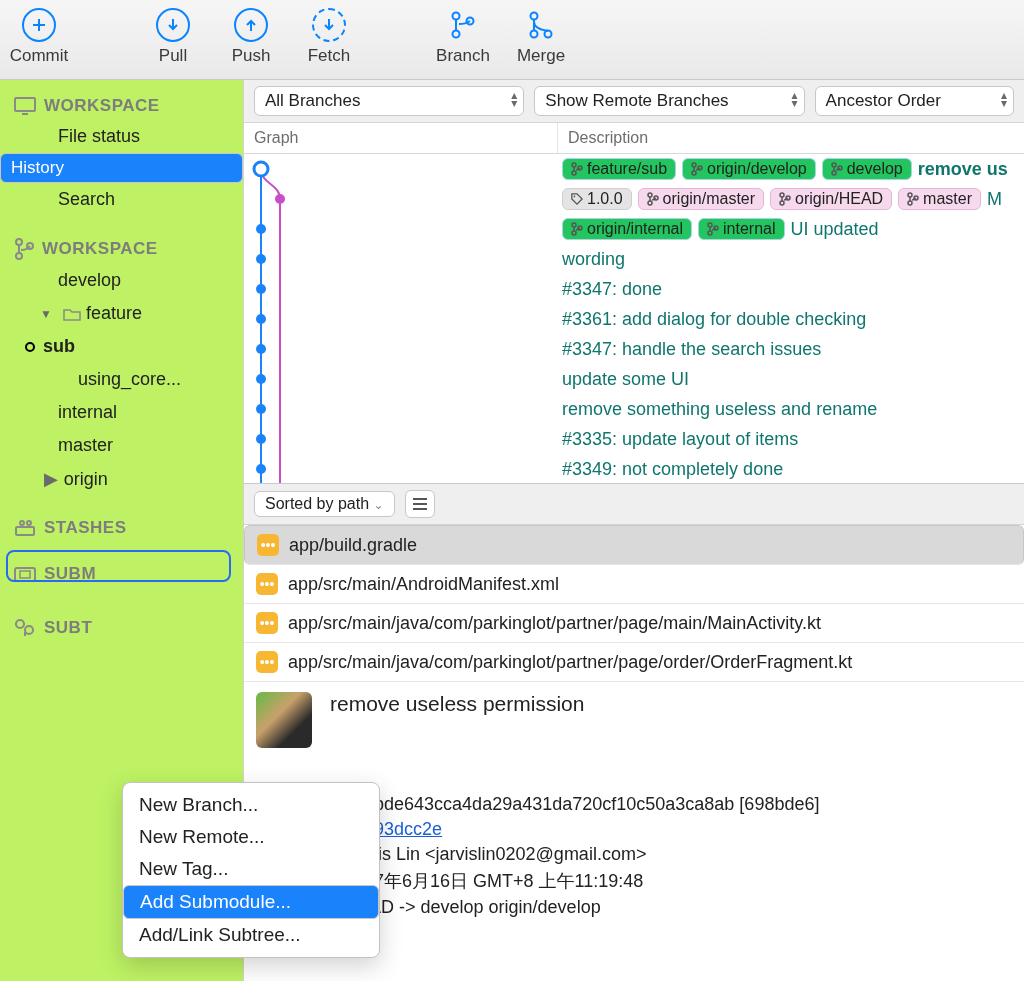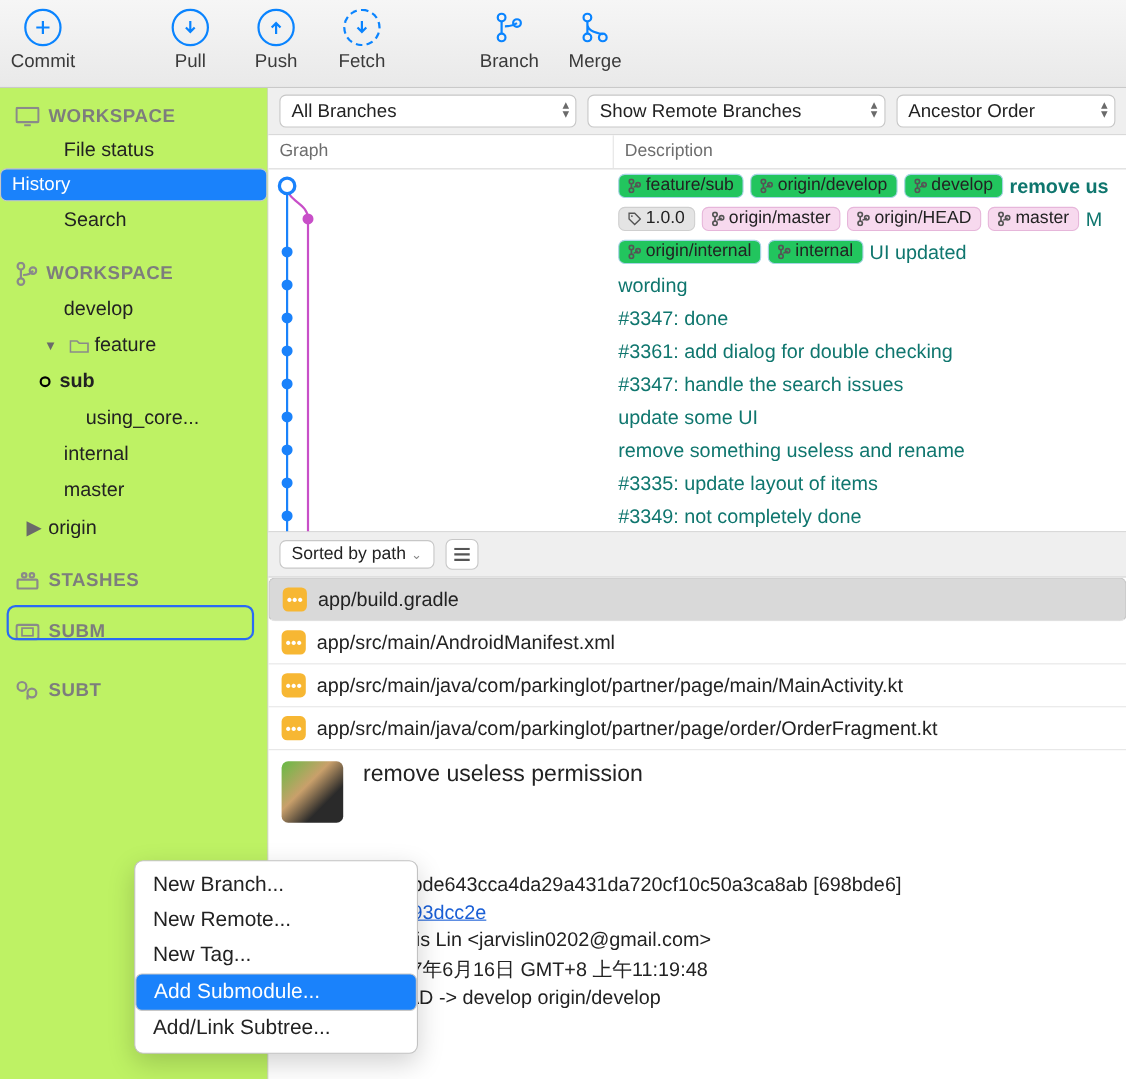--- a/index.html
+++ b/index.html
@@ -171,27 +171,27 @@
       <span>WORKSPACE</span>
     </div>
     <div class="sitem">develop</div>
     <div class="sitem" style="padding-left:40px">
       <span class="tri">▼</span>
       <svg width="18" height="14" style="vertical-align:middle">
           <path d="M1 3h6l2 2h8v8H1z" fill="none" stroke="#8a8a8a" stroke-width="1.5"></path>
         </svg>
       <span>feature</span>
     </div>
-    <div class="sitem bold" style="padding-left:36px"><span class="o"></span><span>sub</span></div>
+    <div class="sitem bold" style="padding-left:25px"><span class="o"></span><span>sub</span></div>
     <div class="sitem lv2">using_core...</div>
     <div class="sitem">internal</div>
     <div class="sitem">master</div>
 
 
-    <div class="sitem" style="padding-left:24px"><span class="chev">▶</span><span>origin</span></div>
+    <div class="sitem" style="padding-left:44px"><span class="chev">▶</span><span>origin</span></div>
 
     <div class="shdr" style="margin-top:12px">
       <svg width="22" height="18">
           <rect x="2" y="8" width="18" height="8" rx="1" fill="none" stroke="#8a8a8a" stroke-width="2"></rect>
           <circle cx="8" cy="4" r="2" fill="none" stroke="#8a8a8a" stroke-width="2"></circle>
           <circle cx="15" cy="4" r="2" fill="none" stroke="#8a8a8a" stroke-width="2"></circle>
         </svg>
       <span>STASHES</span>
     </div>
 

